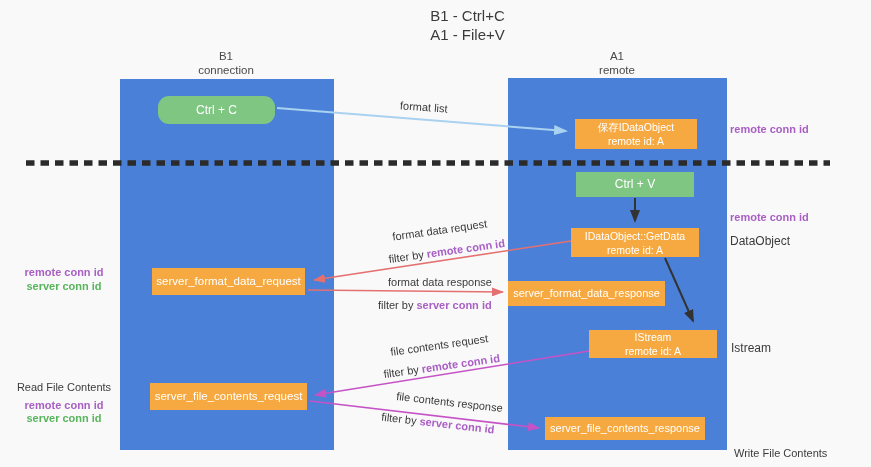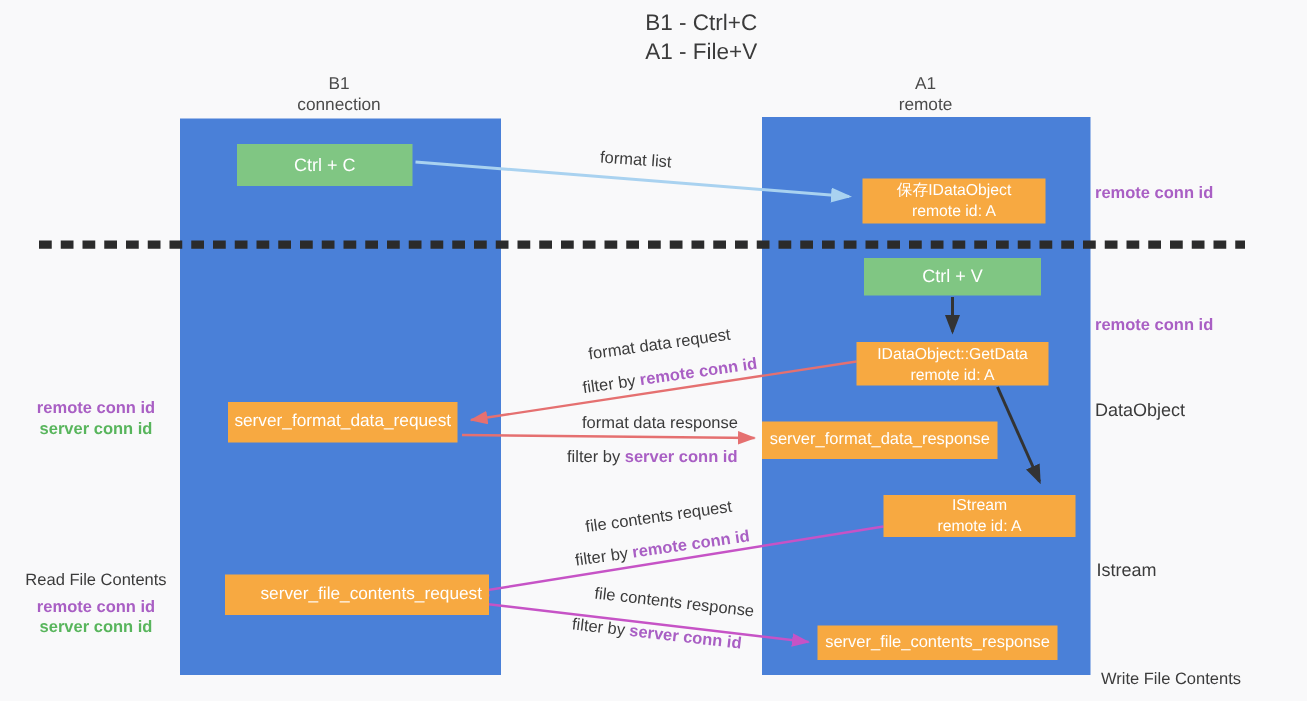--- a/index.html
+++ b/index.html
@@ -43,21 +43,21 @@
 
   .arrow-label{position:absolute;font-size:11px;color:var(--ink);white-space:nowrap;
                transform-origin:center center;}
   .tilt-up{transform:rotate(-8deg);}
   .tilt-dn{transform:rotate(6.5deg);}
   .tilt-sm{transform:rotate(4deg);}
   .purple-bold{color:var(--label-purple);font-weight:bold;margin-left:3px;}
 
   .side-label{position:absolute;font-size:11px;white-space:nowrap;color:var(--ink);}
   .side-label.purple{color:var(--label-purple);font-weight:bold;}
-  .side-label.plain12{font-size:12px;margin-top:32px;}
+  .side-label.plain12{font-size:12px;}
   .left-block{position:absolute;width:108px;text-align:center;font-size:11px;
               line-height:13.5px;white-space:nowrap;}
   .left-block .purple{color:var(--label-purple);font-weight:bold;display:block;}
   .left-block .green{color:var(--label-green);font-weight:bold;display:block;}
   .left-block .plain{color:var(--ink);display:block;margin-bottom:4px;}
 </style>
 </head>
 <body>
 
 <div id="canvas">
@@ -97,21 +97,21 @@
     <line class="ln-blue" x1="277" y1="108" x2="566" y2="131" marker-end="url(#mBlue)"></line>
     <line class="ln-black" x1="635" y1="198" x2="635" y2="221" marker-end="url(#mBlack)"></line>
     <line class="ln-black" x1="665" y1="258" x2="693" y2="321" marker-end="url(#mBlack)"></line>
     <line class="ln-salmon" x1="571" y1="241" x2="314" y2="280" marker-end="url(#mSalmon)"></line>
     <line class="ln-salmon" x1="308" y1="290" x2="503" y2="292" marker-end="url(#mSalmon)"></line>
     <line class="ln-magenta" x1="589" y1="351" x2="315" y2="395" marker-end="url(#mMagenta)"></line>
     <line class="ln-magenta" x1="310" y1="401" x2="539" y2="428" marker-end="url(#mMagenta)"></line>
     <line class="ln-dash" x1="26" y1="163" x2="830" y2="163"></line>
   </svg>
 
-  <div class="box green" style="left:158px;top:96px;width:117px;height:28px;line-height:28px;">
+  <div class="box green" style="left:158px;top:96px;width:117px;height:28px;line-height:28px;border-radius:11px;">
     <span class="single">Ctrl + C</span>
   </div>
 
   <div class="box orange two-line" style="left:575px;top:119px;width:122px;height:30px;">
     <div class="vcenter">
       <span>保存IDataObject</span>
       <span>remote id: A</span>
     </div>
   </div>
 
@@ -134,21 +134,21 @@
     <span class="single">server_format_data_request</span>
   </div>
 
   <div class="box orange two-line" style="left:589px;top:330px;width:128px;height:28px;">
     <div class="vcenter">
       <span>IStream</span>
       <span>remote id: A</span>
     </div>
   </div>
 
-  <div class="box orange" style="left:150px;top:383px;width:157px;height:27px;line-height:27px;padding-left:19px;">
+  <div class="box orange" style="left:150px;top:383px;width:157px;height:27px;line-height:27px;">
     <span class="single">server_file_contents_request</span>
   </div>
 
   <div class="box orange" style="left:545px;top:417px;width:160px;height:23px;line-height:23px;font-size:11px;">
     <span class="single">server_file_contents_response</span>
   </div>
 
   <div class="arrow-label tilt-sm" style="left:400px;top:101px;">format list</div>
 
   <div class="arrow-label tilt-up" style="left:392px;top:224px;">format data request</div>

